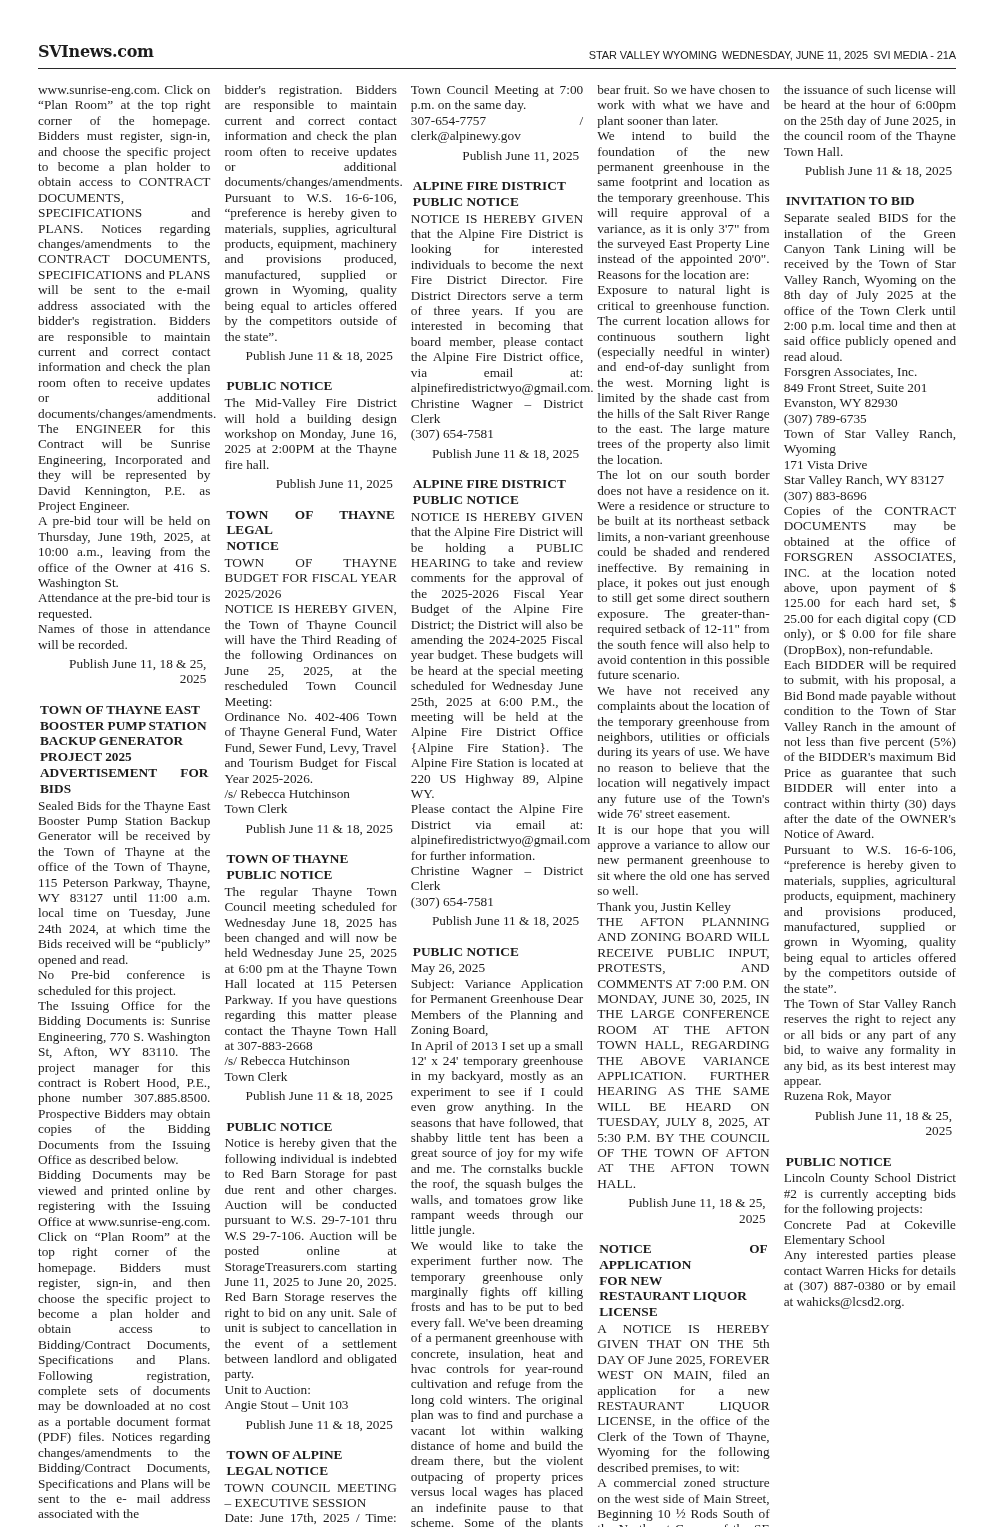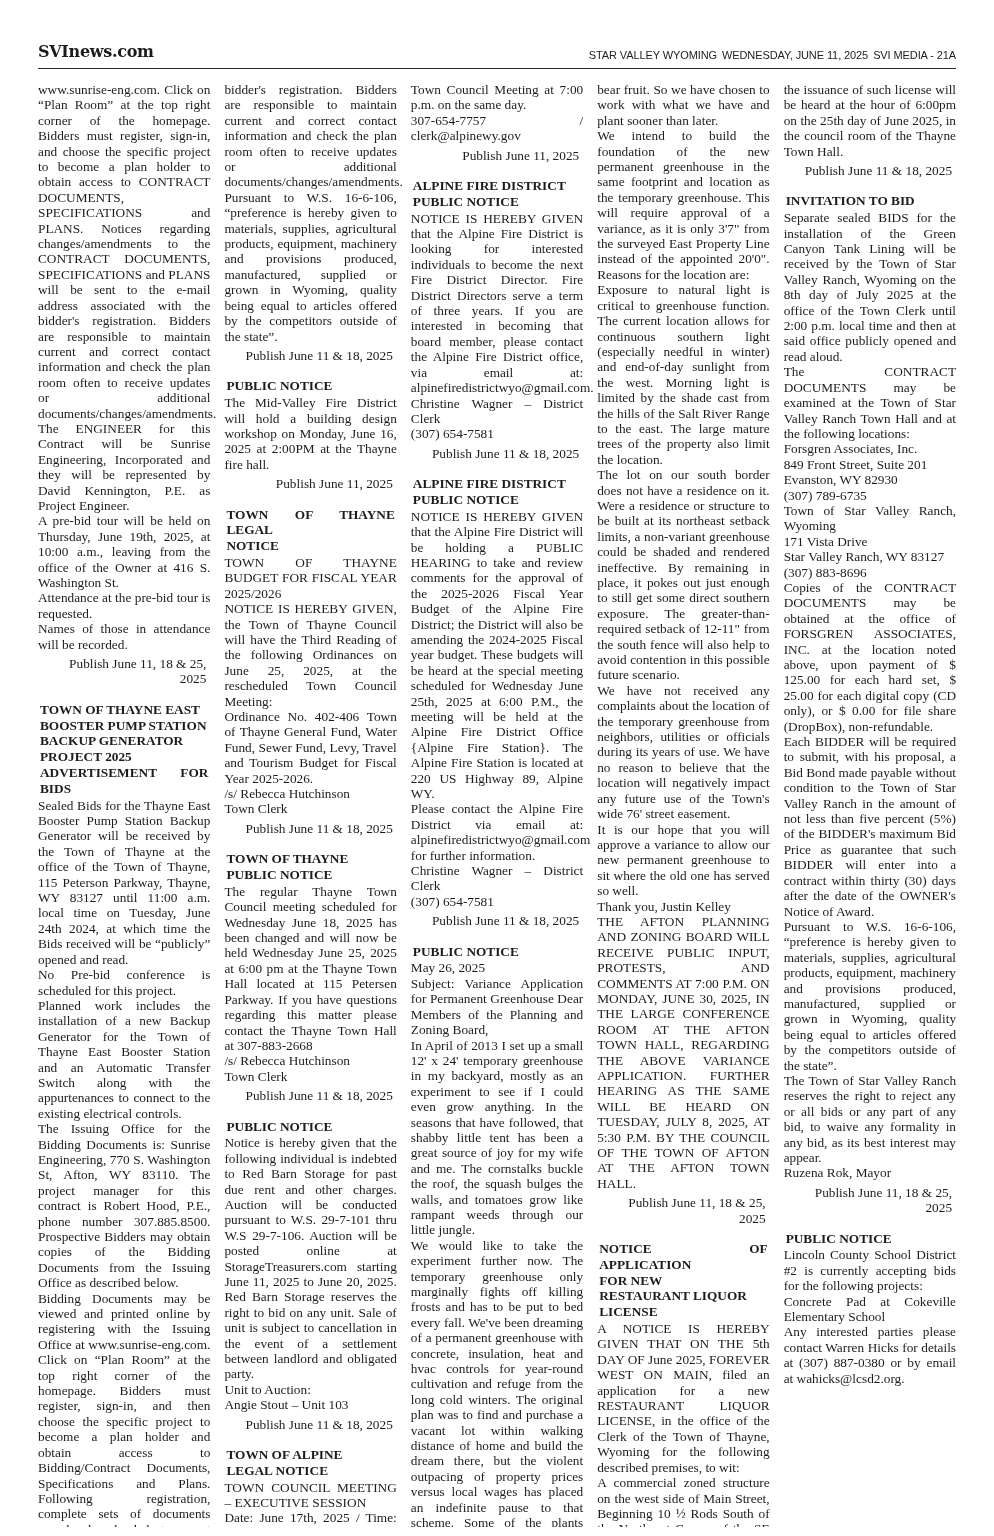--- a/index.html
+++ b/index.html
@@ -55,21 +55,20 @@
         <div class="p">Attendance at the pre-bid tour is requested.</div>
         <div class="p">Names of those in attendance will be recorded.</div>
         <div class="publish">Publish June 11, 18 &amp; 25, 2025</div>
         <div class="h">TOWN OF THAYNE EAST
 BOOSTER PUMP STATION
 BACKUP GENERATOR
 PROJECT 2025
 ADVERTISEMENT FOR BIDS</div>
         <div class="p">Sealed Bids for the Thayne East Booster Pump Station Backup Generator will be received by the Town of Thayne at the office of the Town of Thayne, 115 Peterson Parkway, Thayne, WY 83127 until 11:00 a.m. local time on Tuesday, June 24th 2024, at which time the Bids received will be “publicly” opened and read.</div>
         <div class="p">No Pre-bid conference is scheduled for this project.</div>
-        <div class="p">Planned work includes the installation of a new Backup Generator for the Town of Thayne East Booster Station and an Automatic Transfer Switch along with the appurtenances to connect to the existing electrical controls.</div>
         <div class="p">The Issuing Office for the Bidding Documents is: Sunrise Engineering, 770 S. Washington St, Afton, WY 83110. The project manager for this contract is Robert Hood, P.E., phone number 307.885.8500. Prospective Bidders may obtain copies of the Bidding Documents from the Issuing Office as described below.</div>
         <div class="p">Bidding Documents may be viewed and printed online by registering with the Issuing Office at www.sunrise-eng.com. Click on “Plan Room” at the top right corner of the homepage. Bidders must register, sign-in, and then choose the specific project to become a plan holder and obtain access to Bidding/Contract Documents, Specifications and Plans. Following registration, complete sets of documents may be downloaded at no cost as a portable document format (PDF) files. Notices regarding changes/amendments to the Bidding/Contract Documents, Specifications and Plans will be sent to the e- mail address associated with the</div>
       </div>
       <div class="col">
         <div class="p">bidder's registration. Bidders are responsible to maintain current and correct contact information and check the plan room often to receive updates or additional documents/changes/amendments.</div>
         <div class="p">Pursuant to W.S. 16-6-106, “preference is hereby given to materials, supplies, agricultural products, equipment, machinery and provisions produced, manufactured, supplied or grown in Wyoming, quality being equal to articles offered by the competitors outside of the state”.</div>
         <div class="publish">Publish June 11 &amp; 18, 2025</div>
         <div class="h">PUBLIC NOTICE</div>
         <div class="p">The Mid-Valley Fire District will hold a building design workshop on Monday, June 16, 2025 at 2:00PM at the Thayne fire hall.</div>
         <div class="publish">Publish June 11, 2025</div>
@@ -135,21 +134,20 @@
 RESTAURANT LIQUOR
 LICENSE</div>
         <div class="p">A NOTICE IS HEREBY GIVEN THAT ON THE 5th DAY OF June 2025, FOREVER WEST ON MAIN, filed an application for a new RESTAURANT LIQUOR LICENSE, in the office of the Clerk of the Town of Thayne, Wyoming for the following described premises, to wit:</div>
         <div class="p">A commercial zoned structure on the west side of Main Street, Beginning 10 ½ Rods South of the Northeast Corner of the SE ¼ NW ¼ of Section 23, T34N R119W of the 6th P.M., Lincoln County, Wyoming, and running thence West 10 Rods, thence South3 ½ rods, East 10 rods, thence North 3 ½ Rods of the place of beginning</div>
       </div>
       <div class="col">
         <div class="p">the issuance of such license will be heard at the hour of 6:00pm on the 25th day of June 2025, in the council room of the Thayne Town Hall.</div>
         <div class="publish">Publish June 11 &amp; 18, 2025</div>
         <div class="h">INVITATION TO BID</div>
         <div class="p">Separate sealed BIDS for the installation of the Green Canyon Tank Lining will be received by the Town of Star Valley Ranch, Wyoming on the 8th day of July 2025 at the office of the Town Clerk until 2:00 p.m. local time and then at said office publicly opened and read aloud.</div>
-        <div class="p">The CONTRACT DOCUMENTS may be examined at the Town of Star Valley Ranch Town Hall and at the following locations:</div>
         <div class="p">Forsgren Associates, Inc.</div>
         <div class="p">849 Front Street, Suite 201</div>
         <div class="p">Evanston, WY 82930</div>
         <div class="p">(307) 789-6735</div>
         <div class="p">Town of Star Valley Ranch, Wyoming</div>
         <div class="p">171 Vista Drive</div>
         <div class="p">Star Valley Ranch, WY  83127</div>
         <div class="p">(307) 883-8696</div>
         <div class="p">Copies of the CONTRACT DOCUMENTS may be obtained at the office of FORSGREN ASSOCIATES, INC. at the location noted above, upon payment of $ 125.00 for each hard set, $  25.00 for each digital copy (CD only), or $  0.00 for file share (DropBox), non-refundable.</div>
         <div class="p">Each BIDDER will be required to submit, with his proposal, a Bid Bond made payable without condition to the Town of Star Valley Ranch in the amount of not less than five percent (5%) of the BIDDER's maximum Bid Price as guarantee that such BIDDER will enter into a contract within thirty (30) days after the date of the OWNER's Notice of Award.</div>

